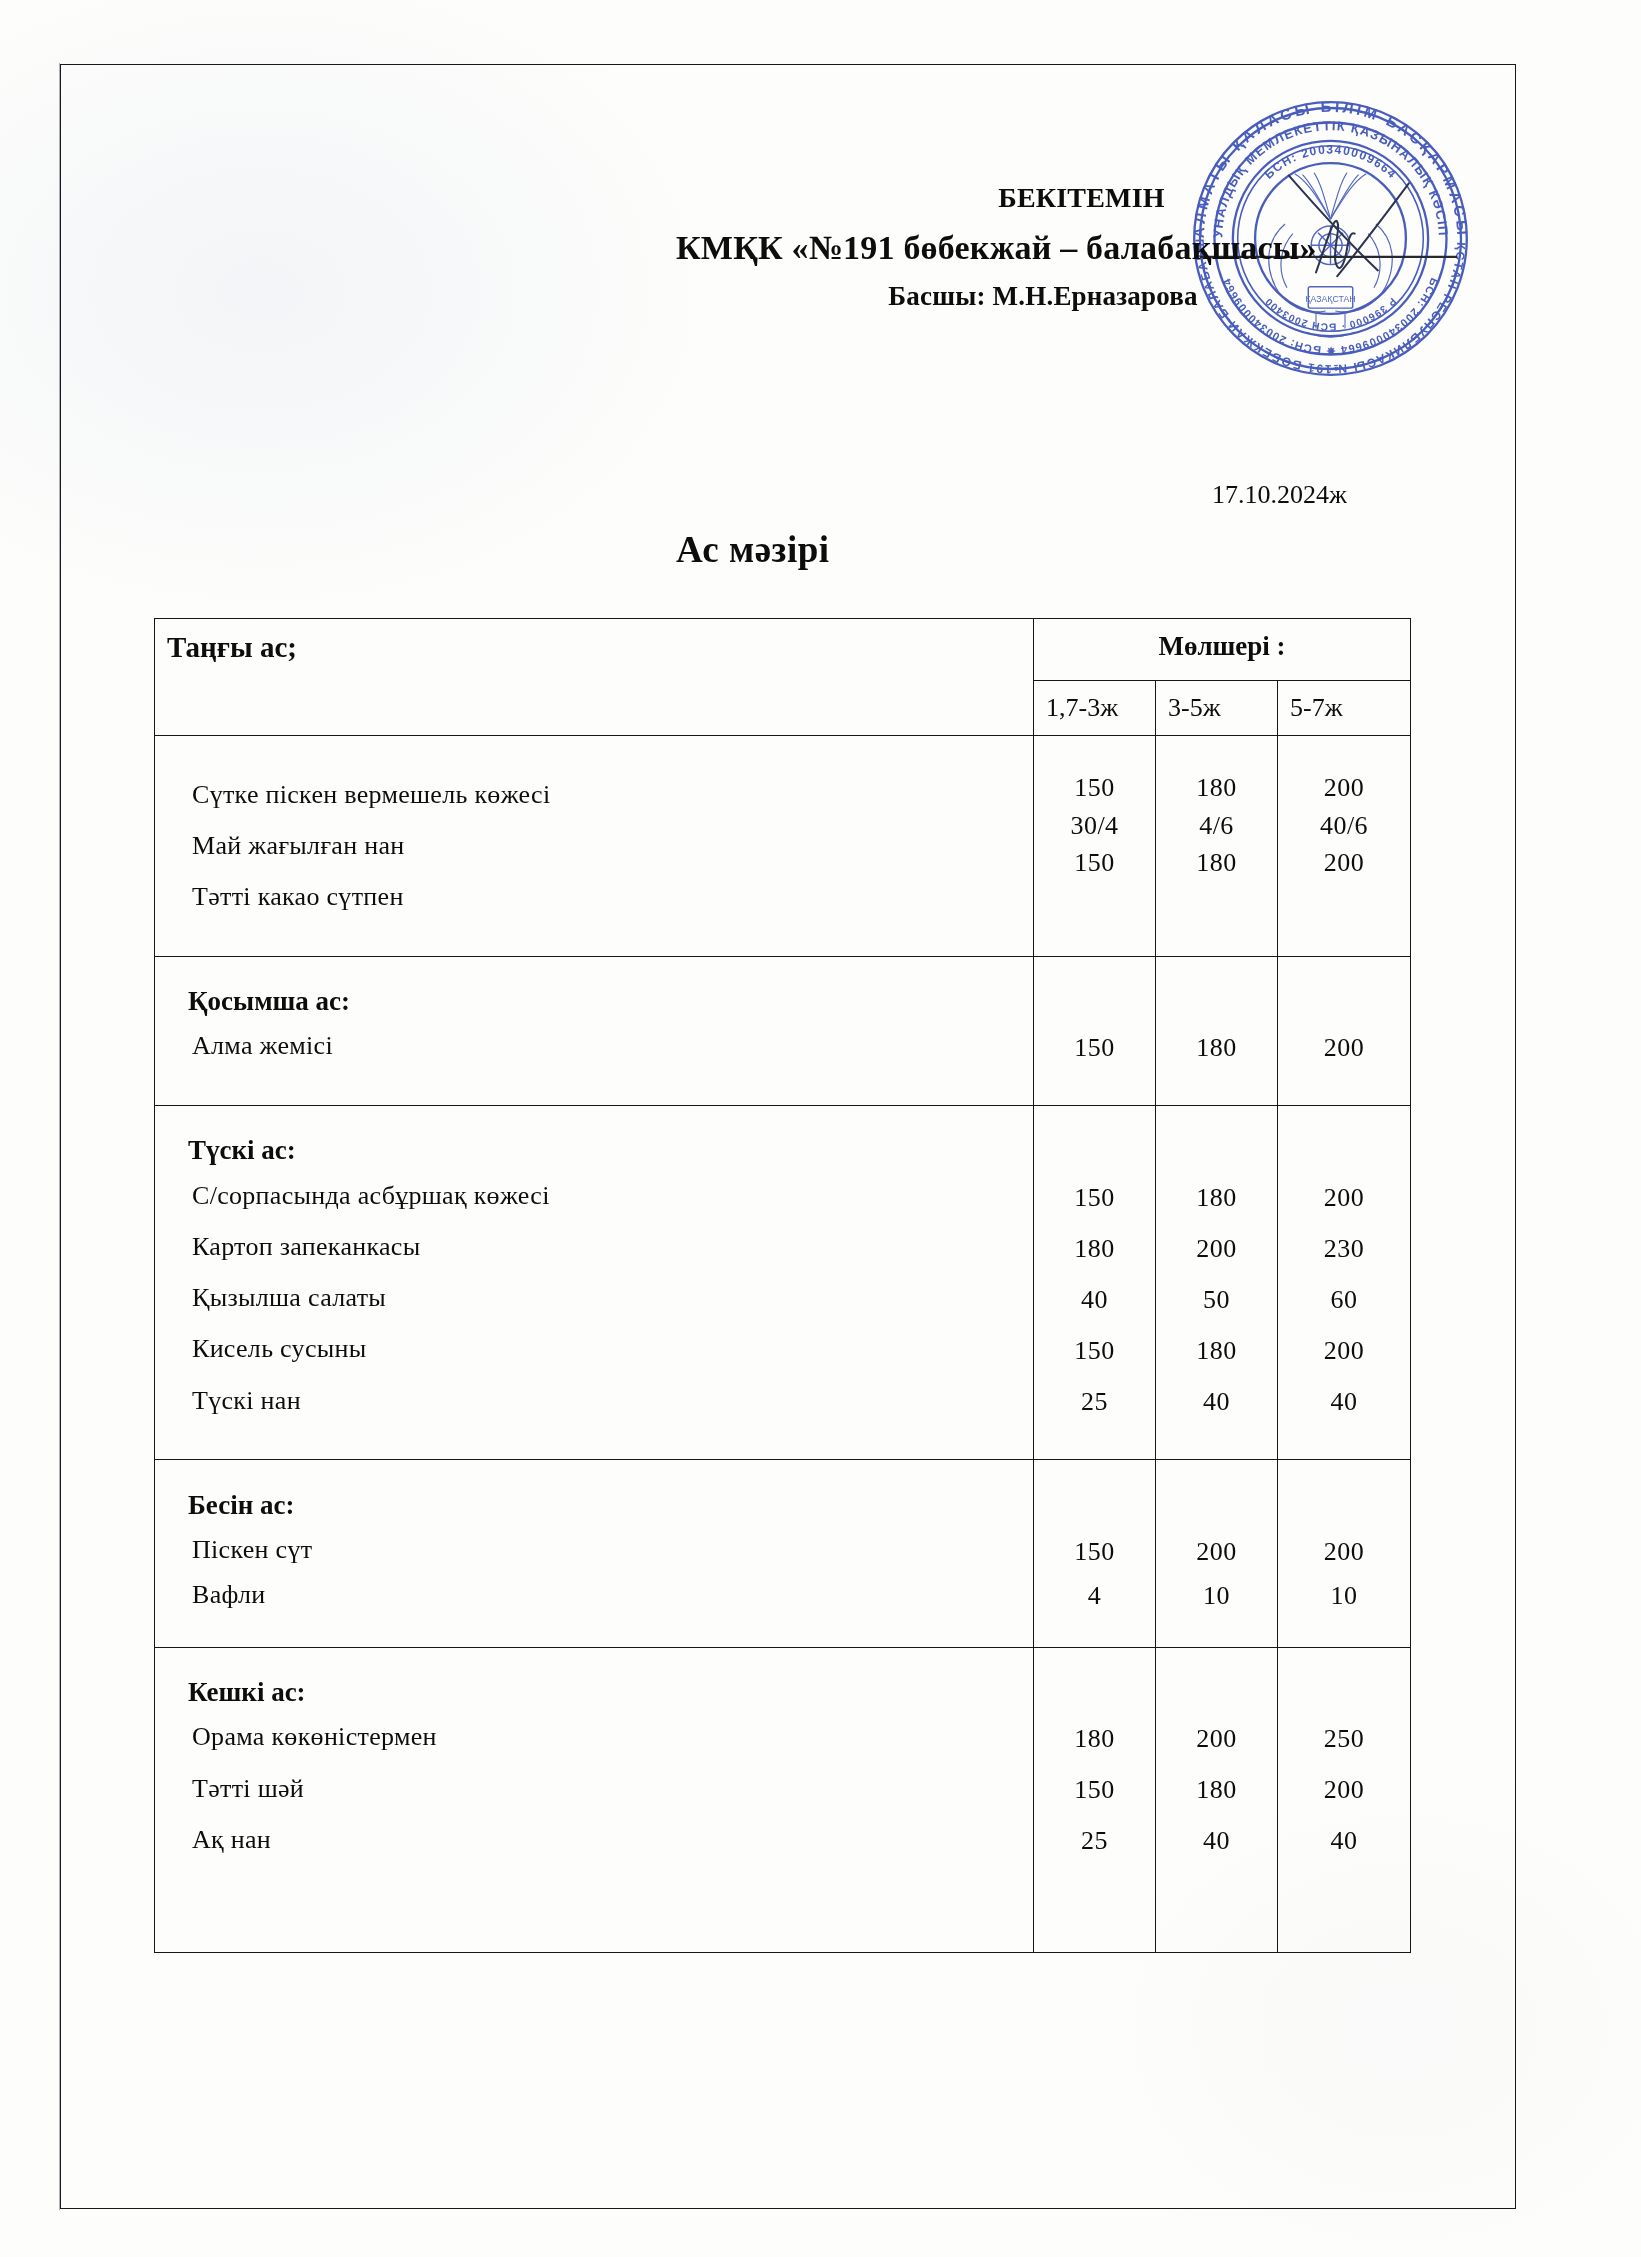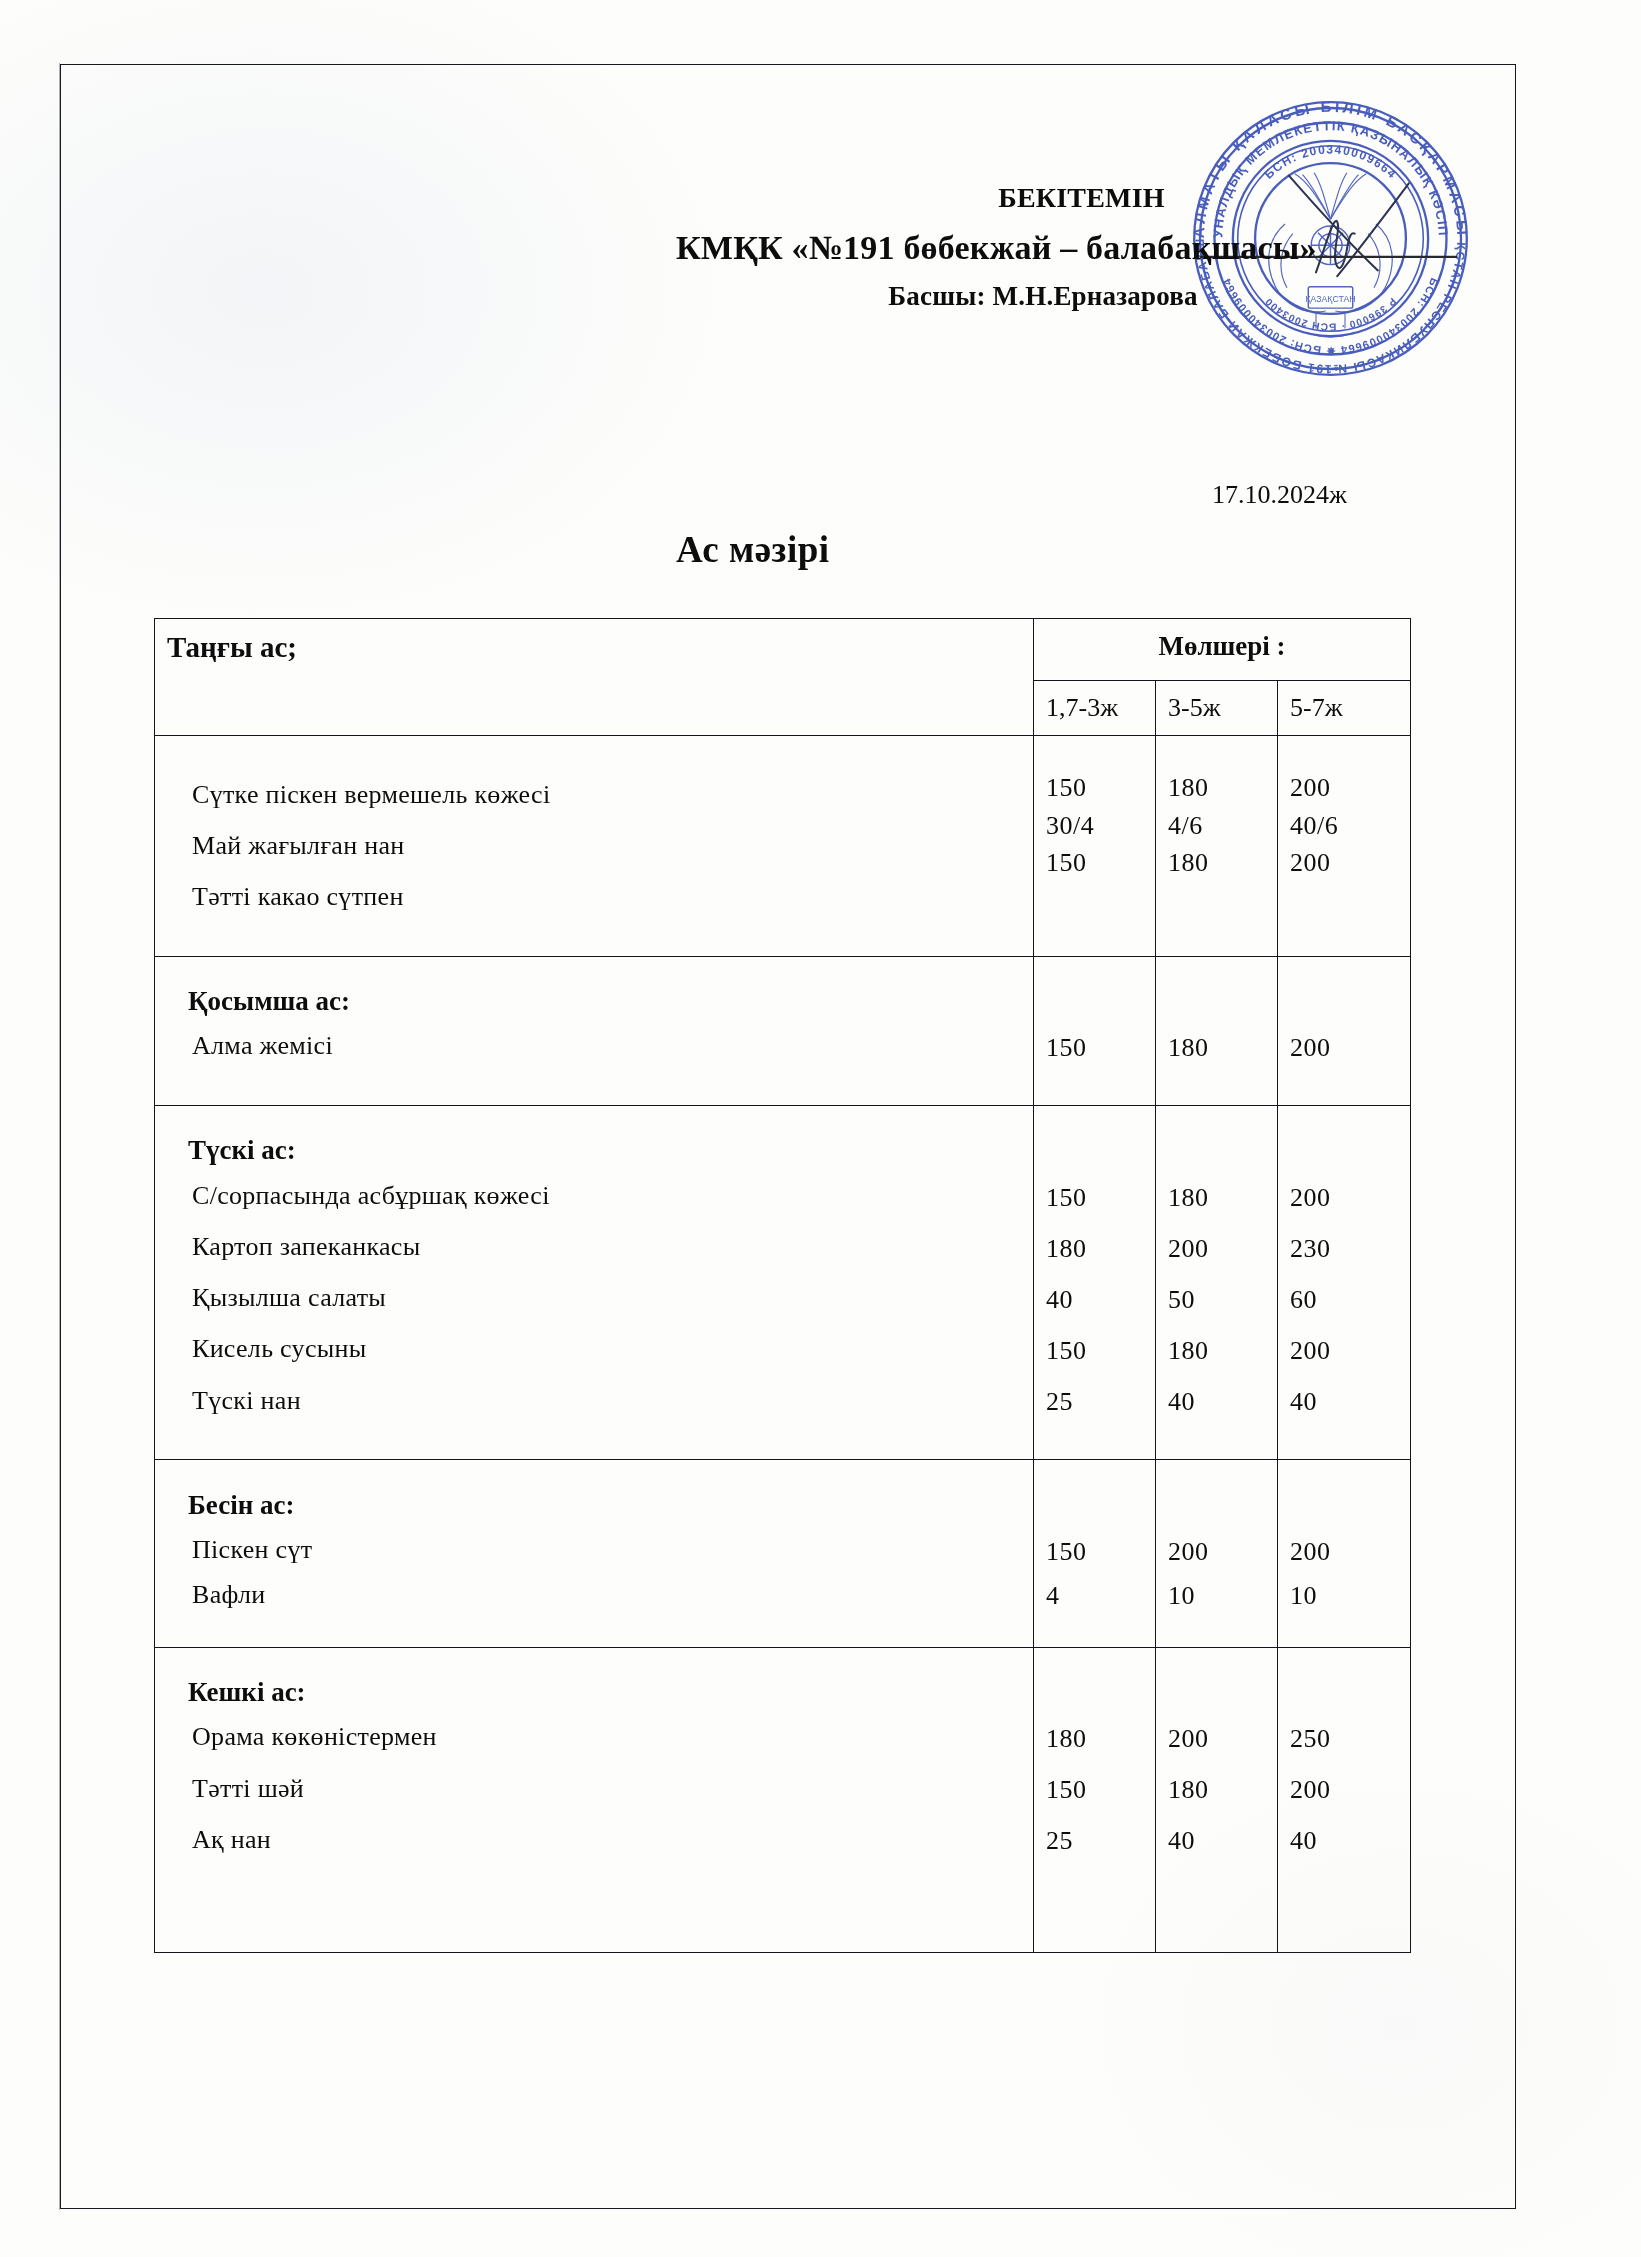--- a/index.html
+++ b/index.html
@@ -122,20 +122,21 @@
   }
   .dish{
     font-size:26px;
     padding:10.6px 0 10.6px 25px;
     display:block;
     letter-spacing:0.3px;
   }
   .dish.tight{ padding-top:3.9px; padding-bottom:3.9px; }
 
   .qty-cell{
+    text-align:center;
     font-size:26px;
     padding:0;
   }
   .qty{
     display:block;
     padding:10.6px 0 10.6px 0;
     letter-spacing:0.5px;
   }
   .qty.tight{ padding:3.9px 0; }
   .spacer{ display:block; height:21px; }

